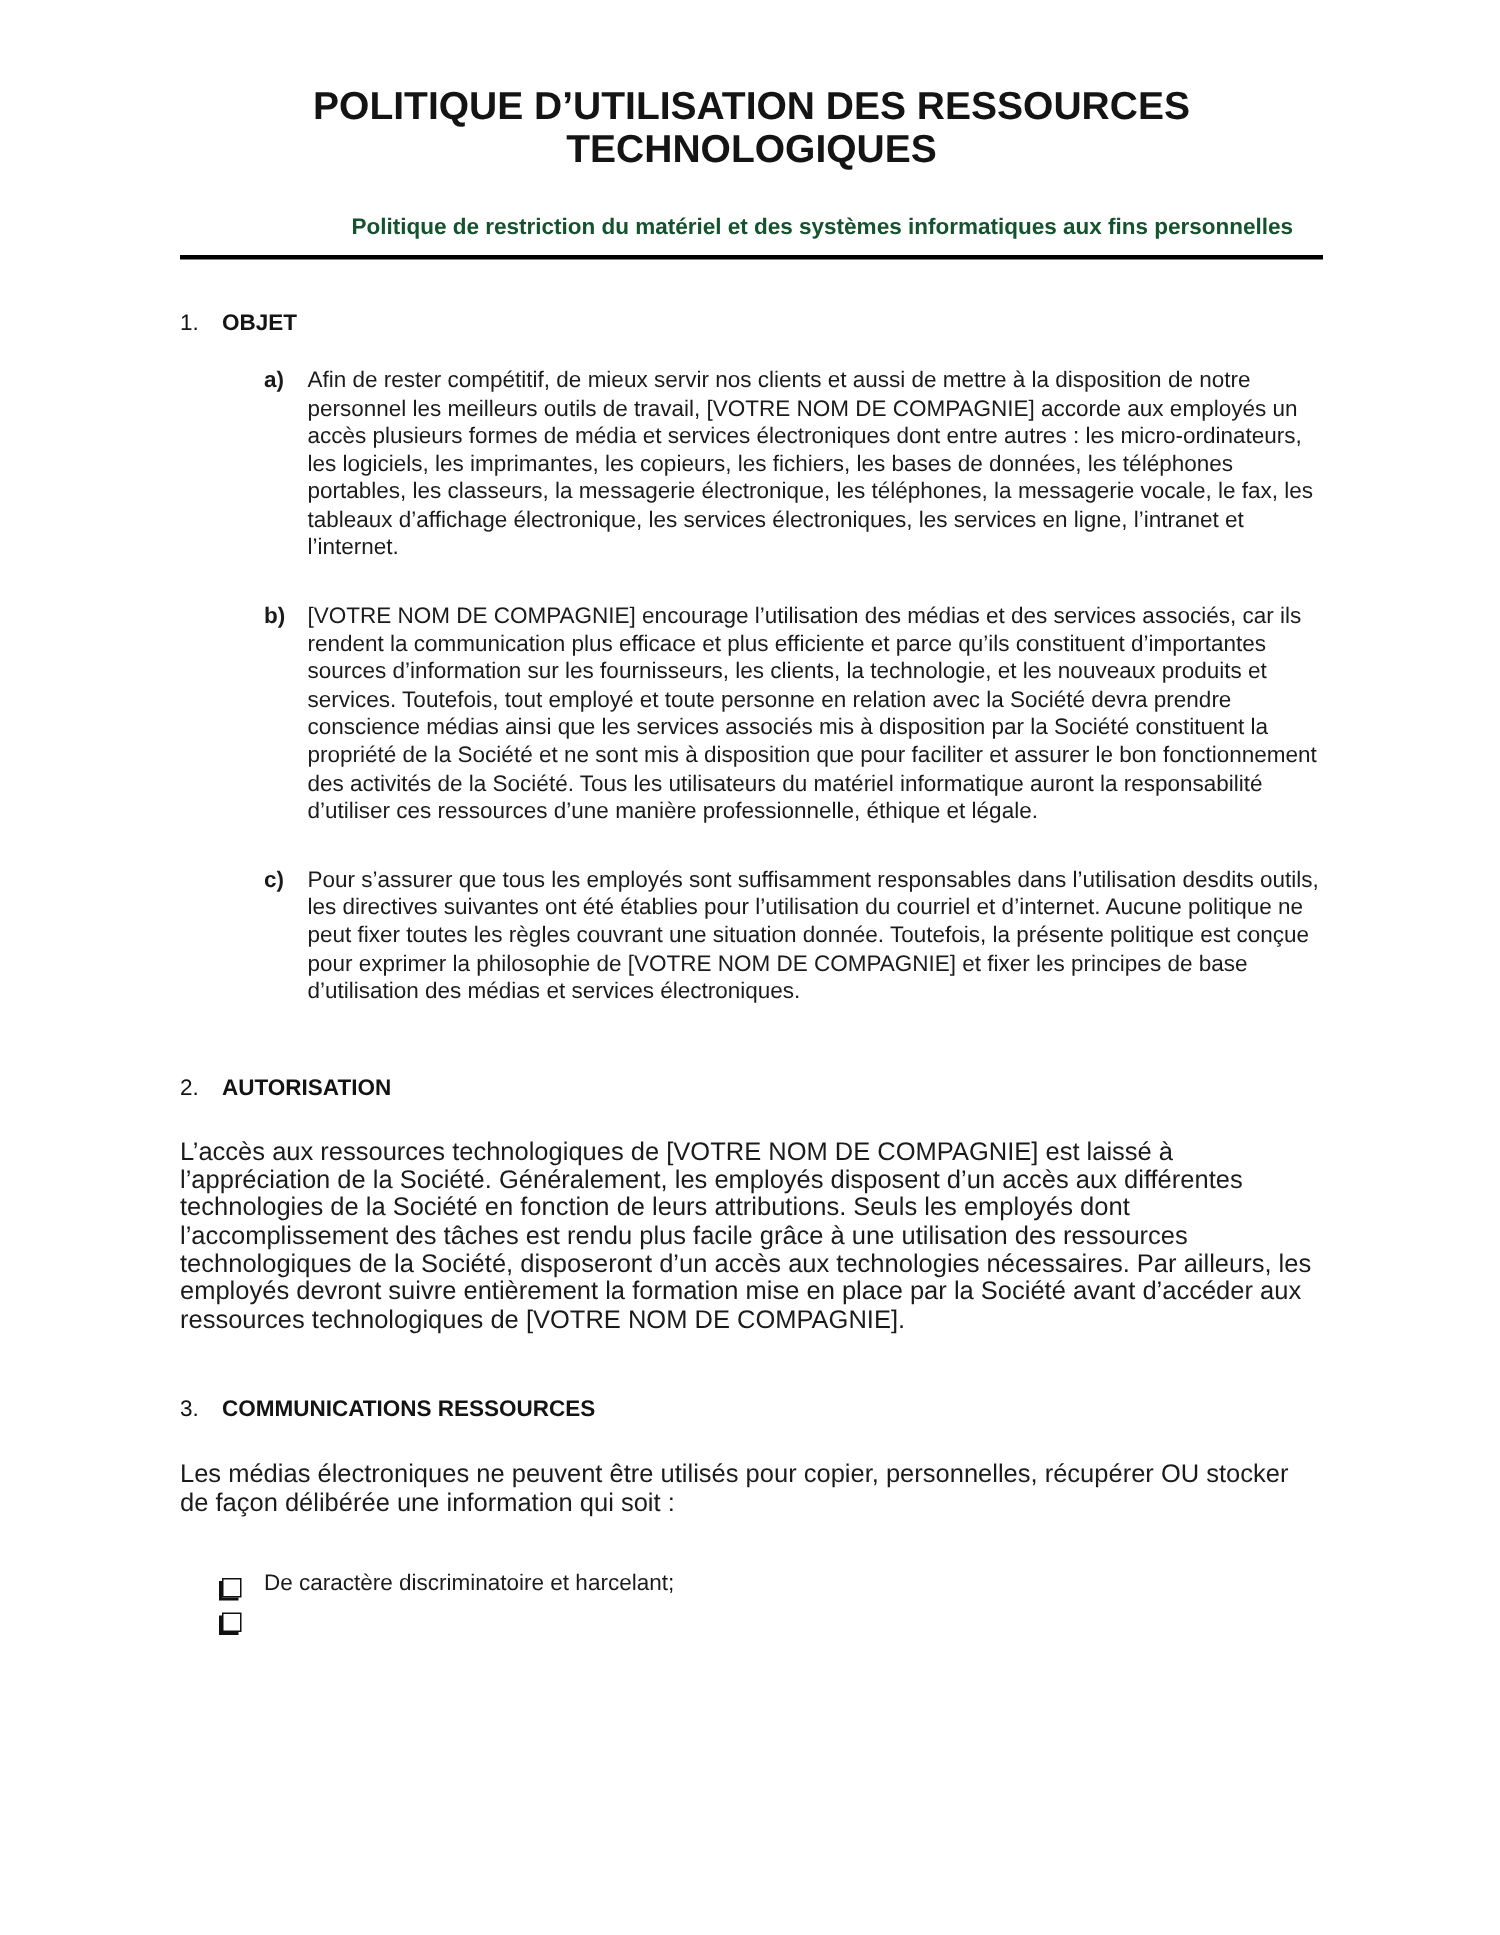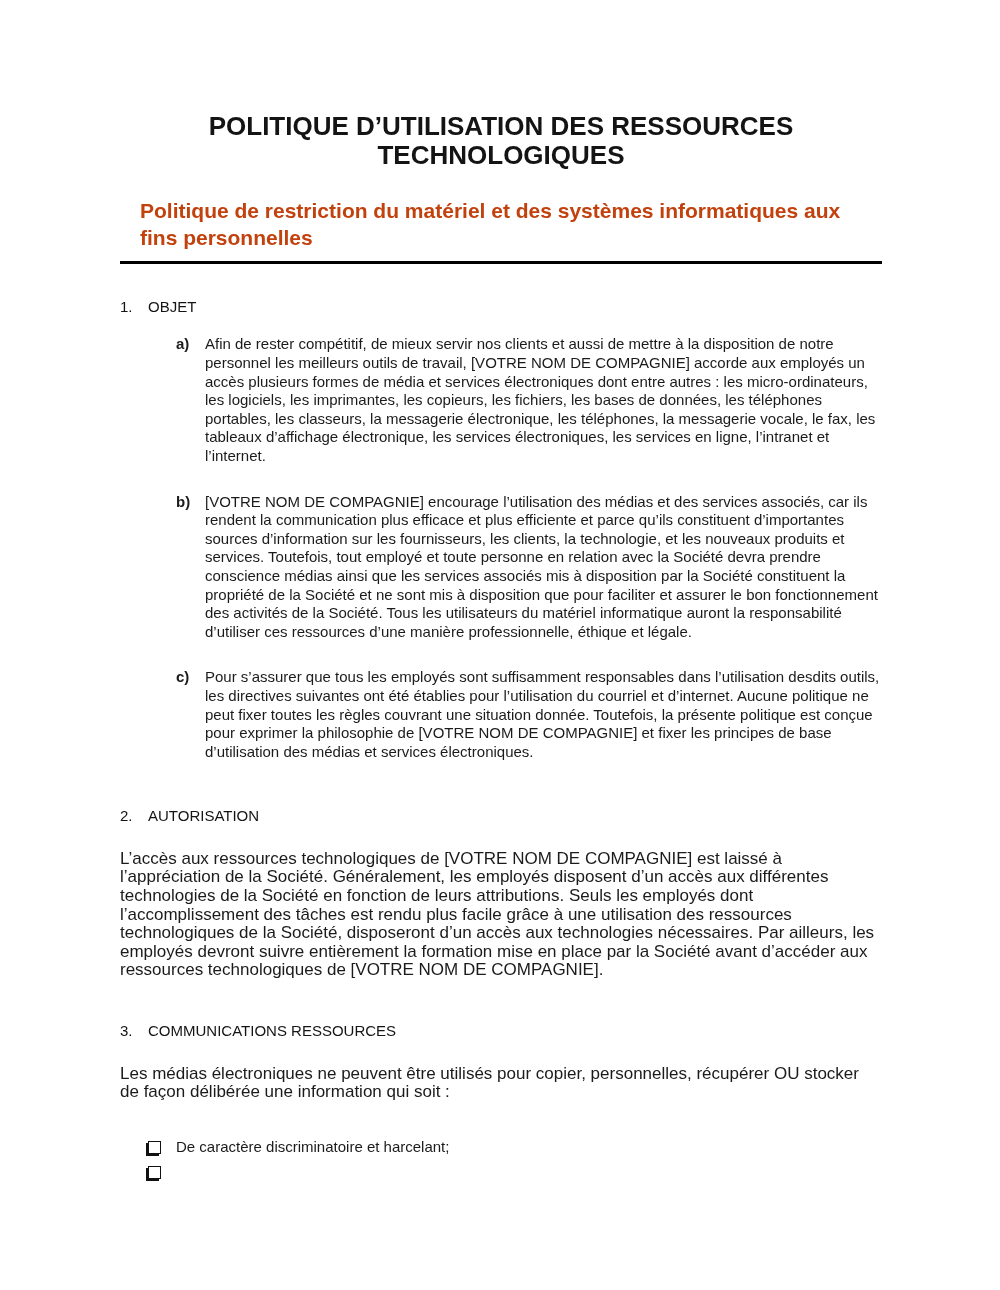--- a/index.html
+++ b/index.html
@@ -15,34 +15,34 @@
   .page {
     position: relative;
     width: 1000px;
     height: 1290px;
     background: #ffffff;
   }
   .content {
     padding: 0 118px 0 120px;
   }
   .doc-title {
-    margin-top: 112px;
+    margin-top: 56px;
     text-align: center;
     font-size: 26px;
     font-weight: bold;
     line-height: 1.12;
     color: #141414;
   }
   .doc-subtitle {
     margin-top: 28px;
-    text-align: left;
-    font-size: 21px;
+    text-align: right;
+    font-size: 15px;
     font-weight: bold;
     line-height: 1.28;
-    color: #c2410c;
+    color: #14532d;
     padding: 0 20px;
   }
   .title-rule {
     margin-top: 9px;
     height: 3px;
     background: #000000;
     width: 100%;
   }
   .section { margin-top: 34px; }
   .section-heading {
@@ -50,21 +50,21 @@
     font-size: 15px;
     line-height: 18.5px;
     color: #141414;
   }
   .section-heading .sec-num {
     width: 28px;
     flex: 0 0 28px;
     font-weight: normal;
   }
   .section-heading .sec-title {
-    font-weight: normal;
+    font-weight: bold;
   }
   .list-item {
     display: flex;
     margin-top: 19px;
     padding-left: 56px;
   }
   .list-item .item-label {
     flex: 0 0 29px;
     width: 29px;
     font-weight: bold;
@@ -80,21 +80,21 @@
   .section-paragraph {
     margin-top: 24px;
     font-size: 17px;
     line-height: 18.6px;
   }
   .section-2 { margin-top: 46px; }
   .section-3 { margin-top: 42px; }
   .checklist { margin-top: 35px; padding-left: 28px; }
   .check-item {
     display: flex;
-    align-items: center;
+    align-items: flex-end;
     margin-top: 8px;
     font-size: 15px;
     line-height: 19px;
   }
   .checkbox-glyph {
     flex: 0 0 13px;
     width: 13px;
     height: 13px;
     border: 1.6px solid #111;
     background: #fff;

